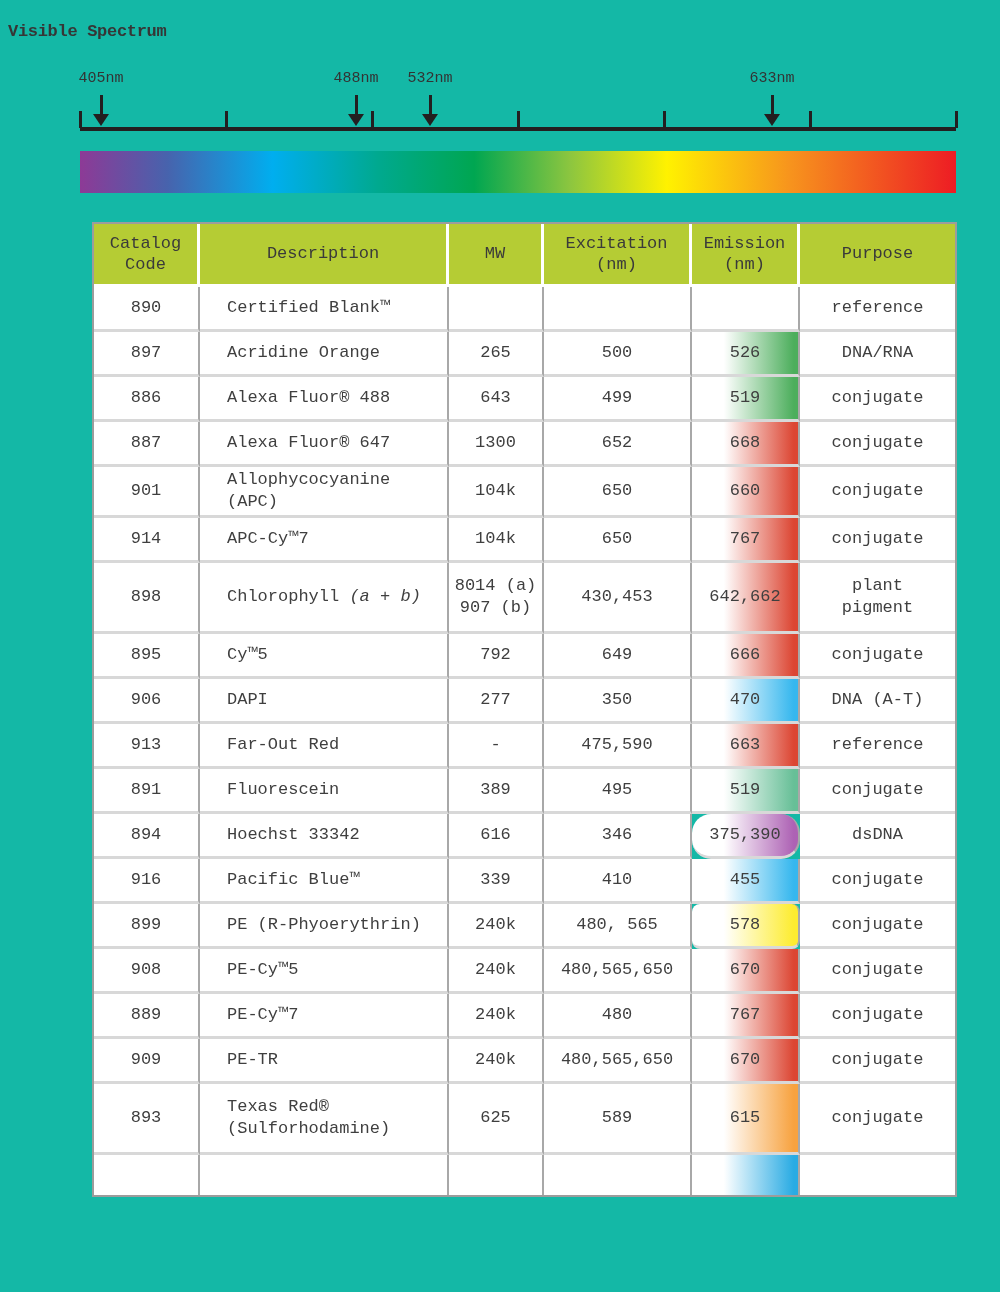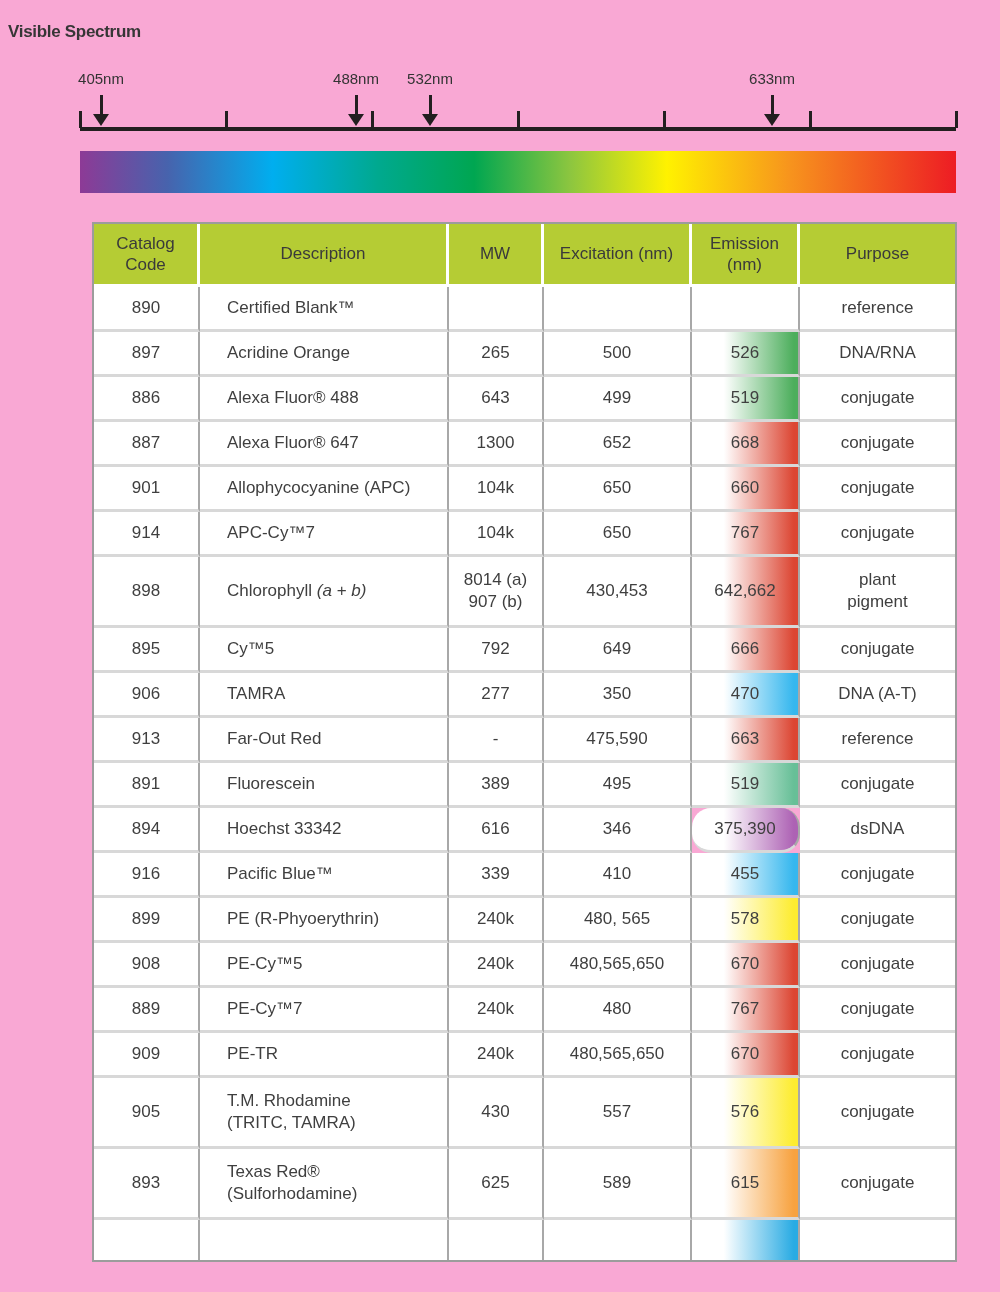--- a/index.html
+++ b/index.html
@@ -1,21 +1,21 @@
 <!DOCTYPE html>
 <html><head>
 <meta charset="utf-8">
 <style>
   html,body{margin:0;padding:0;background:#ffffff;}
   .page{
     position:relative;
     width:1000px;
     height:1292px;
-    background:#f9a8d4;
-    font-family:Liberation Sans, sans-serif;
+    background:#14b8a6;
+    font-family:Liberation Mono, monospace;
     color:#3d3d3d;
     overflow:hidden;
   }
   .page-title{
     position:absolute;
     left:8px; top:22px;
     font-size:17px;
     font-weight:bold;
     letter-spacing:-0.3px;
     color:#363636;
@@ -224,21 +224,21 @@
         <tr>
           <td><span>895</span></td>
           <td class="desc"><span>Cy™5</span></td>
           <td><span>792</span></td>
           <td><span>649</span></td>
           <td style="background: linear-gradient(to right, rgb(255, 255, 255) 30%, rgb(220, 70, 51) 96%);"><span>666</span></td>
           <td><span>conjugate</span></td>
         </tr>
         <tr>
           <td><span>906</span></td>
-          <td class="desc"><span>TAMRA</span></td>
+          <td class="desc"><span>DAPI</span></td>
           <td><span>277</span></td>
           <td><span>350</span></td>
           <td style="background: linear-gradient(to right, rgb(255, 255, 255) 30%, rgb(53, 183, 238) 96%);"><span>470</span></td>
           <td><span>DNA (A-T)</span></td>
         </tr>
         <tr>
           <td><span>913</span></td>
           <td class="desc"><span>Far-Out Red</span></td>
           <td><span>-</span></td>
           <td><span>475,590</span></td>
@@ -267,21 +267,21 @@
           <td><span>339</span></td>
           <td><span>410</span></td>
           <td style="background: linear-gradient(to right, rgb(255, 255, 255) 30%, rgb(53, 183, 238) 96%);"><span>455</span></td>
           <td><span>conjugate</span></td>
         </tr>
         <tr>
           <td><span>899</span></td>
           <td class="desc"><span>PE (R-Phyoerythrin)</span></td>
           <td><span>240k</span></td>
           <td><span>480, 565</span></td>
-          <td style="background: linear-gradient(to right, rgb(255, 255, 255) 30%, rgb(253, 236, 48) 96%);"><span>578</span></td>
+          <td style="background: linear-gradient(to right, rgb(255, 255, 255) 30%, rgb(253, 236, 48) 96%); border-radius: 8px;"><span>578</span></td>
           <td><span>conjugate</span></td>
         </tr>
         <tr>
           <td><span>908</span></td>
           <td class="desc"><span>PE-Cy™5</span></td>
           <td><span>240k</span></td>
           <td><span>480,565,650</span></td>
           <td style="background: linear-gradient(to right, rgb(255, 255, 255) 30%, rgb(220, 70, 51) 96%);"><span>670</span></td>
           <td><span>conjugate</span></td>
         </tr>
@@ -292,28 +292,20 @@
           <td><span>480</span></td>
           <td style="background: linear-gradient(to right, rgb(255, 255, 255) 30%, rgb(220, 70, 51) 96%);"><span>767</span></td>
           <td><span>conjugate</span></td>
         </tr>
         <tr>
           <td><span>909</span></td>
           <td class="desc"><span>PE-TR</span></td>
           <td><span>240k</span></td>
           <td><span>480,565,650</span></td>
           <td style="background: linear-gradient(to right, rgb(255, 255, 255) 30%, rgb(220, 70, 51) 96%);"><span>670</span></td>
-          <td><span>conjugate</span></td>
-        </tr>
-        <tr class="h-64">
-          <td><span>905</span></td>
-          <td class="desc"><span>T.M. Rhodamine</span><span class="sub-line">(TRITC, TAMRA)</span></td>
-          <td><span>430</span></td>
-          <td><span>557</span></td>
-          <td style="background: linear-gradient(to right, rgb(255, 255, 255) 30%, rgb(253, 236, 48) 96%);"><span>576</span></td>
           <td><span>conjugate</span></td>
         </tr>
         <tr class="h-64">
           <td><span>893</span></td>
           <td class="desc"><span>Texas Red®</span><span class="sub-line">(Sulforhodamine)</span></td>
           <td><span>625</span></td>
           <td><span>589</span></td>
           <td style="background: linear-gradient(to right, rgb(255, 255, 255) 30%, rgb(247, 162, 63) 96%);"><span>615</span></td>
           <td><span>conjugate</span></td>
         </tr>

